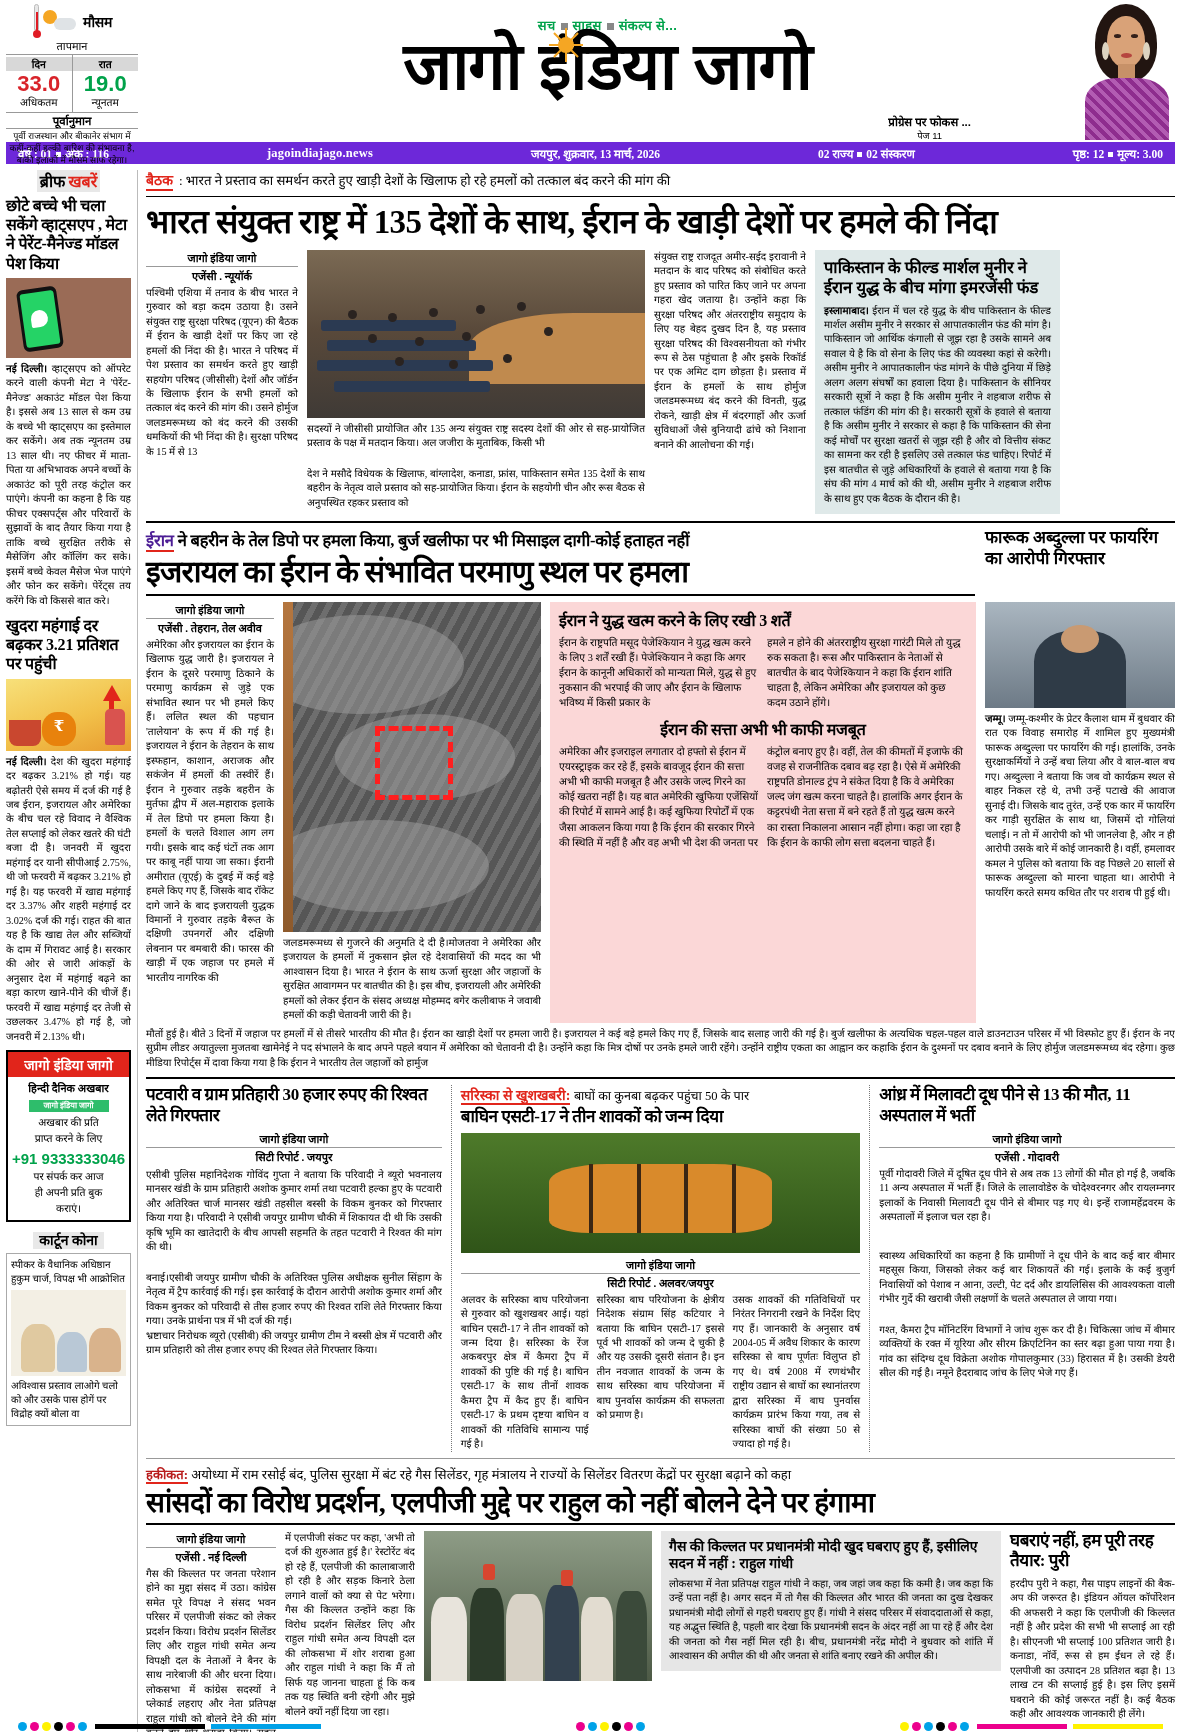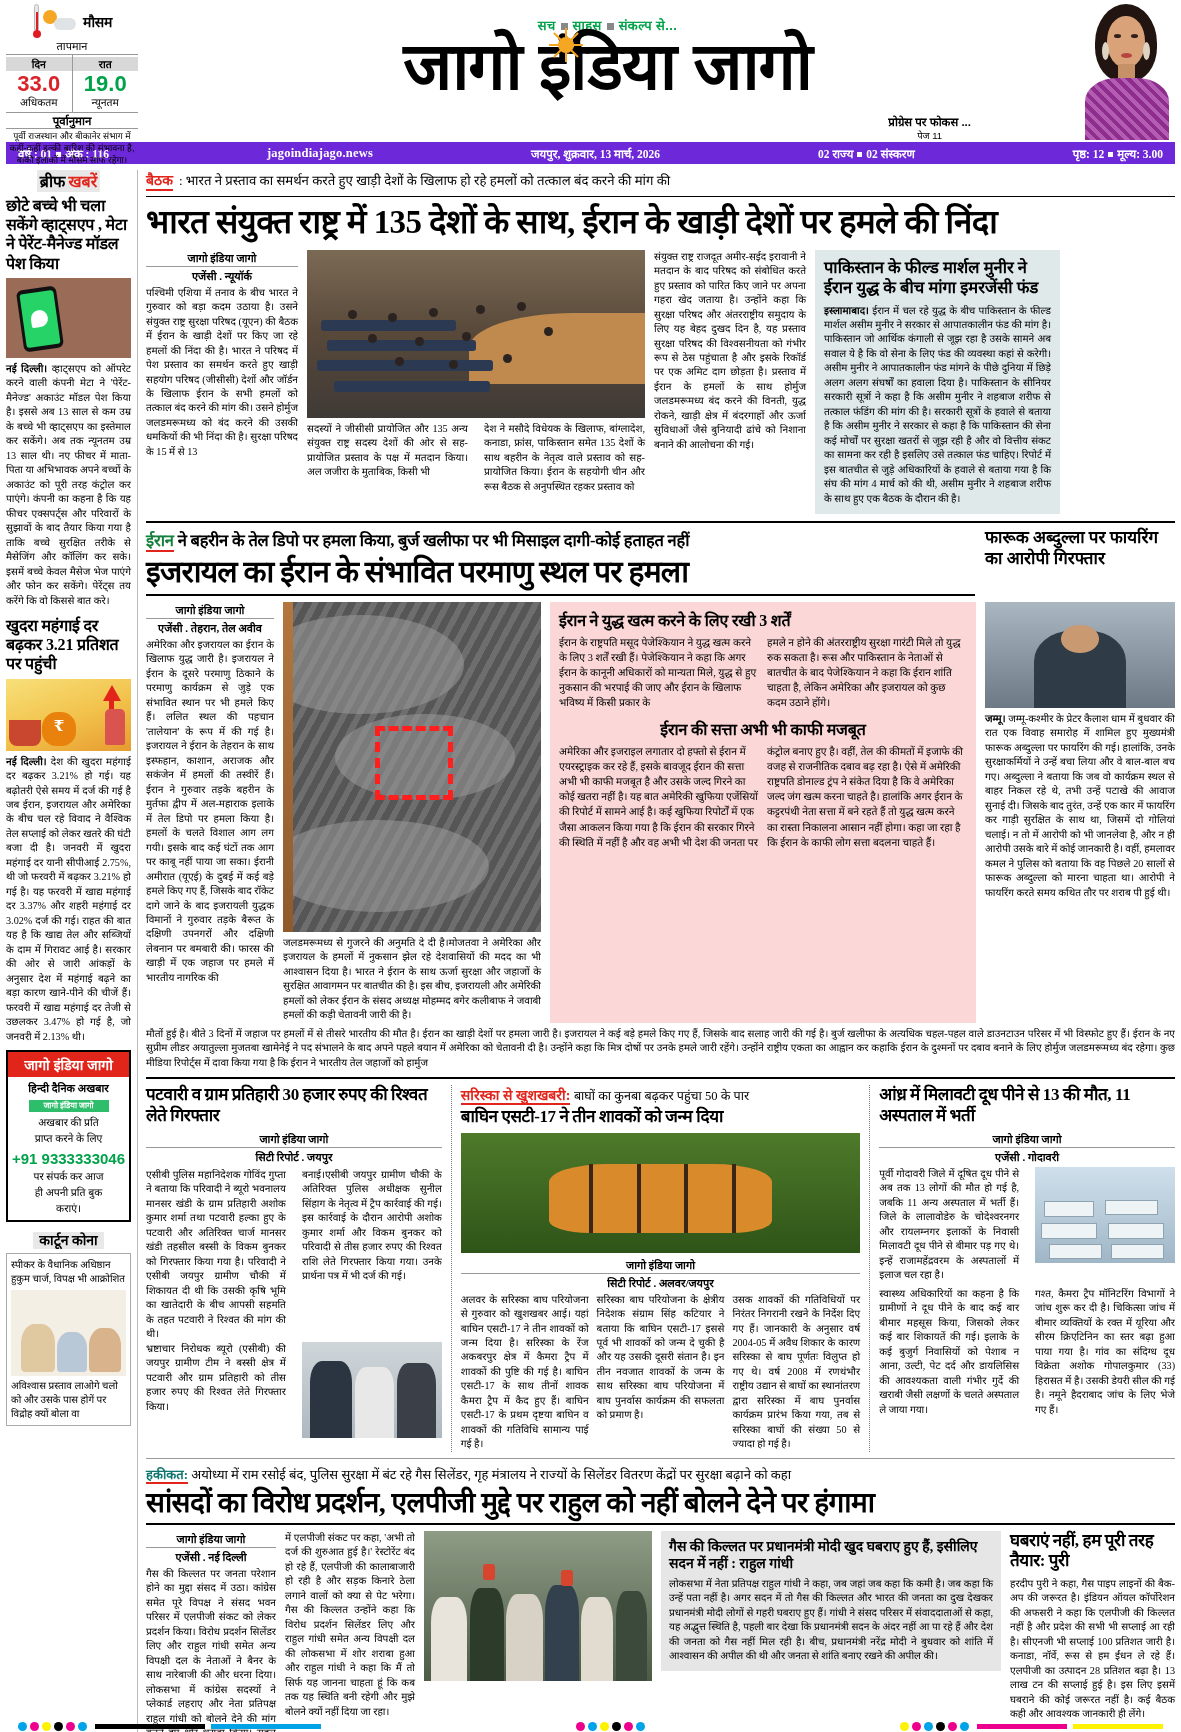--- a/index.html
+++ b/index.html
@@ -118,21 +118,21 @@
   .un-head { position:absolute; width:9px;height:9px;border-radius:50%;background:#2a2320;}
 
   .sidebox {
     background:#dfe9e9; padding:8px 9px; width:100%;
   }
   .sidebox h3 { font-size:16.5px; font-weight:bold; line-height:1.24; margin-bottom:5px;}
 
   
   .rule-thick { border-top:2px solid #000; margin:7px 0 5px; }
   .sub-kicker { font-size:16.5px; font-weight:bold; letter-spacing:-.2px; }
-  .sub-kicker .red { color:#15803d; border-bottom:2px solid #e1251b; }
+  .sub-kicker .red { color:#4c1d95; border-bottom:2px solid #e1251b; }
   .mega-head { font-size:30px; font-weight:bold; letter-spacing:-.8px; line-height:1.15; margin:4px 0 6px; border-bottom:2px solid #000; padding-bottom:4px;}
 
   .isr-grid { display:flex; gap:9px; }
   .sat-photo { width:258px; height:330px; position:relative; overflow:hidden; background:#5e5e5e; }
   .sat-base { position:absolute; inset:0; background:
      repeating-linear-gradient(118deg, #6e6e6e 0 6px, #565656 6px 13px),
      linear-gradient(160deg,#8b8b8b,#3d3d3d); }
   .sat-ridge { position:absolute; background:#9b9b9b; opacity:.55; border-radius:50%; }
   .sat-box { position:absolute; left:92px; top:124px; width:78px; height:74px; border:5px dashed #ff1f1f; }
   .sat-strip { position:absolute; left:0; top:0; width:10px; height:100%; background:linear-gradient(180deg,#b4763f,#8e5a2c);}
@@ -159,29 +159,29 @@
   .b3-kicker .red { color:#e1251b; border-bottom:2px solid #e1251b;}
   .b3-kicker .norm { font-weight:normal; font-size:12.6px;}
   .story-img { width:100%; height:96px; position:relative; overflow:hidden; margin-bottom:4px;}
   .img-men { background:linear-gradient(180deg,#cfd6da 0%,#aeb8bf 100%); }
   .mm { position:absolute; bottom:0; border-radius:28% 28% 0 0; }
   .img-tiger { background:linear-gradient(180deg,#4e7a2a 0%,#2f5418 100%); }
   .tgr { position:absolute; left:22%; top:26%; width:56%; height:58%; background:#d98a2b; border-radius:26% 26% 18% 18%; }
   .tgr-s { position:absolute; width:4px; height:100%; background:#3a2614; }
   .img-hosp { background:linear-gradient(180deg,#cfe0ec 0%,#9fb6c6 100%); }
   .bed { position:absolute; background:#eef3f6; border:1px solid #8fa3b1;}
-  .cols2 { display:flex; gap:16px; }
+  .cols2 { display:flex; gap:16px;flex-direction:column; }
   .cols2 > div { flex:1; }
   .cols3 { display:flex; gap:8px; }
   .cols3 > div { flex:1; }
 
   
   .rule-thin { border-top:1px solid #999; margin:6px 0; }
   .bottom-kicker { font-size:13px; }
-  .bottom-kicker .red { color:#0f766e; font-weight:bold; border-bottom:2px solid #e1251b;}
+  .bottom-kicker .red { color:#b91c1c; font-weight:bold; border-bottom:2px solid #e1251b;}
   .bottom-head { font-size:28px; font-weight:bold; letter-spacing:-.6px; line-height:1.18; margin:3px 0 6px; border-bottom:2px solid #000; padding-bottom:4px;}
   .bot-grid { display:flex; gap:9px; }
   .parl-img { width:228px; height:150px; position:relative; overflow:hidden; background:#5d6a52;}
   .pa-bg { position:absolute; inset:0; background:linear-gradient(180deg,#8e9c86,#4d5a46);}
   .pa-p { position:absolute; bottom:0; border-radius:30% 30% 0 0;}
   .graybox { background:#e6e6e6; padding:7px 8px; }
   .graybox h3 { font-size:14px; font-weight:bold; margin-bottom:4px; line-height:1.25;}
 
   
   .contactbox { border:2px solid #000; margin-top:6px; }

